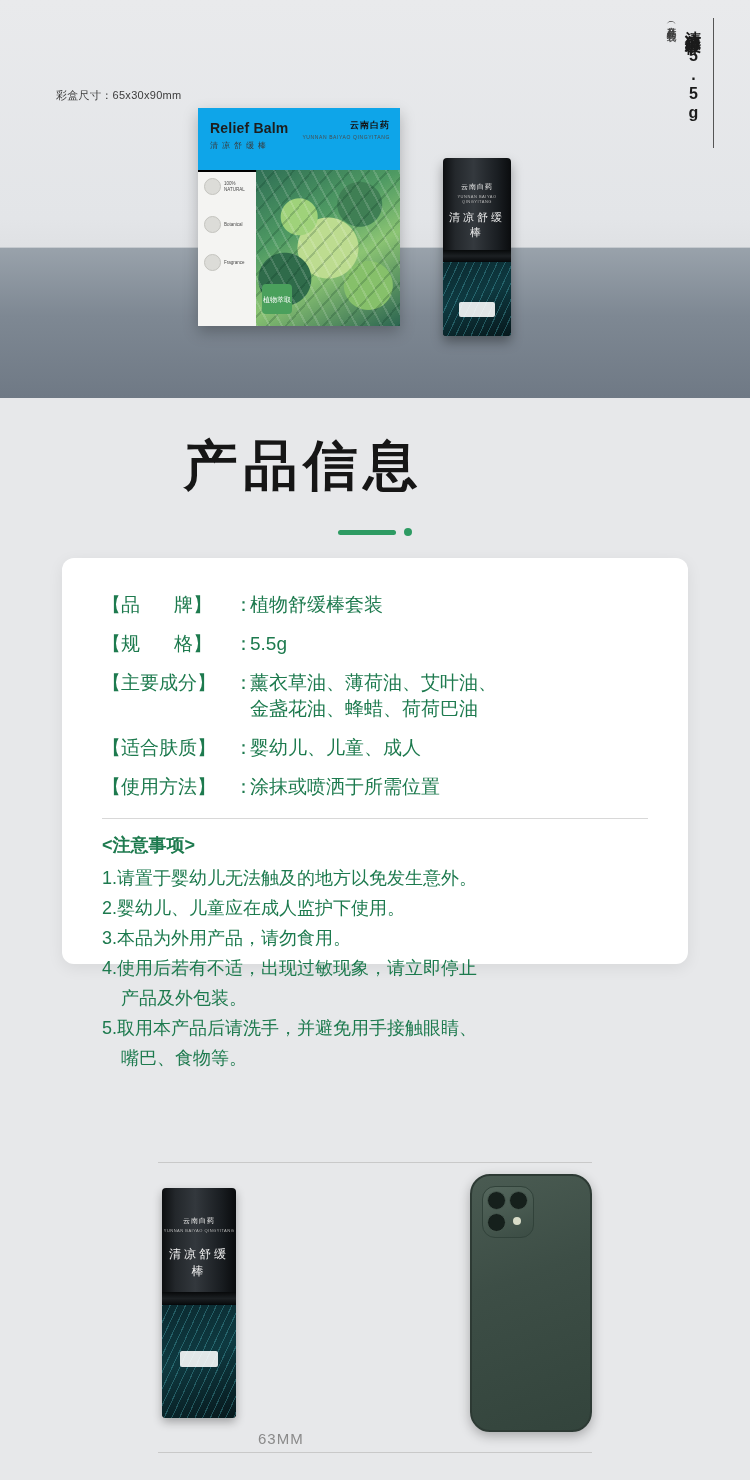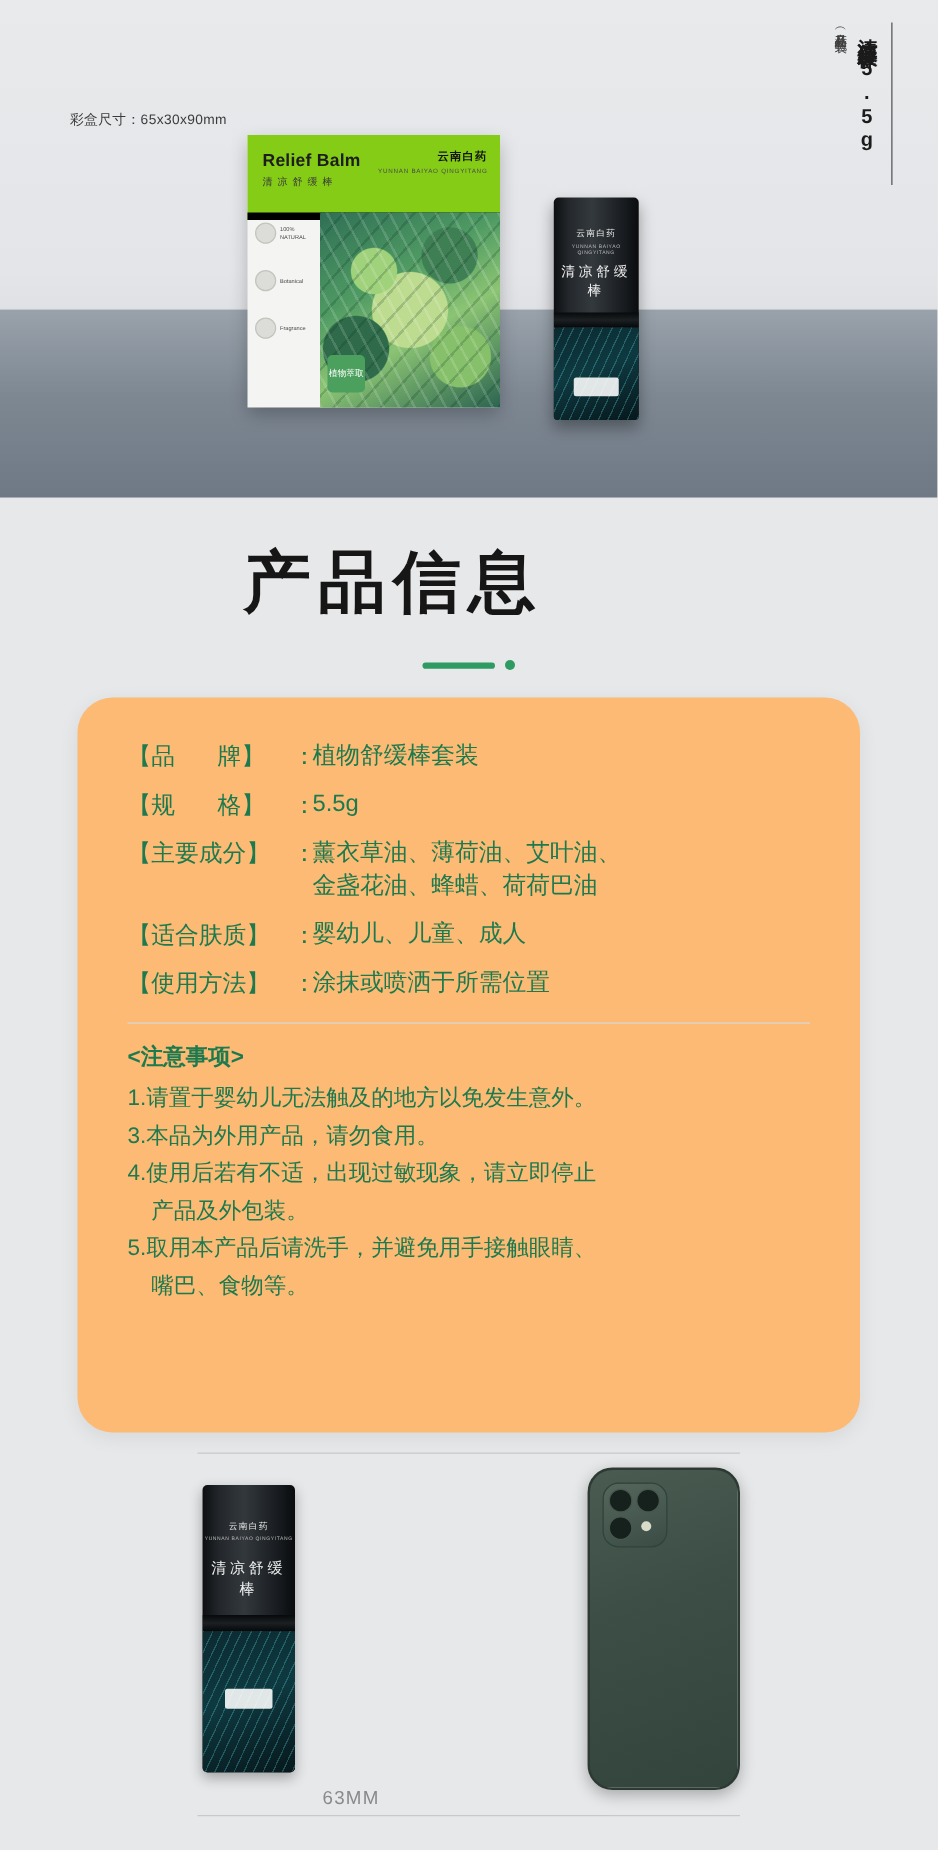--- a/index.html
+++ b/index.html
@@ -46,21 +46,21 @@
   }
 
   
   .box{
     position:absolute;left:198px;top:108px;width:202px;height:218px;
     background:#f4f4f2;
     box-shadow:0 6px 14px rgba(0,0,0,.25);
   }
   .box-top{
     position:absolute;left:0;top:0;width:202px;height:62px;
-    background:#84cc16;border-bottom:6px solid #000000;
+    background:#0ea5e9;border-bottom:2px solid #000000;
   }
   .box-brand-en{
     position:absolute;left:12px;top:12px;font-size:14px;font-weight:bold;color:#1d1d1d;letter-spacing:.2px;
   }
   .box-brand-cn{
     position:absolute;left:12px;top:32px;font-size:8px;color:#3a3a3a;letter-spacing:4px;
   }
   .box-logo{
     position:absolute;right:10px;top:11px;text-align:right;
   }
@@ -121,34 +121,34 @@
     content:"";position:absolute;inset:0;
     background:repeating-linear-gradient(115deg, rgba(90,200,210,.30) 0 1px, transparent 1px 7px);
   }
   .tube-label{
     position:absolute;left:16px;top:40px;width:36px;height:15px;border-radius:2px;
     background:rgba(255,255,255,.88);
   }
 
   
   .sec-title{
-    position:absolute;left:11px;top:430px;width:607px;text-align:center;
+    position:absolute;left:0;top:430px;width:607px;text-align:center;
     font-size:54px;font-weight:bold;color:#161616;letter-spacing:6px;
   }
   .divider{
     position:absolute;left:0;top:528px;width:750px;
     display:flex;align-items:center;justify-content:center;gap:8px;
   }
   .divider .bar{width:58px;height:5px;border-radius:3px;background:#2e9b63;}
   .divider .dot{width:8px;height:8px;border-radius:50%;background:#2e9b63;}
 
   
   .card{
-    position:absolute;left:62px;top:558px;width:626px;height:588px;
-    background:#fdba74;border-radius:28px;
+    position:absolute;left:62px;top:558px;width:626px;height:406px;
+    background:#ffffff;border-radius:12px;
     box-shadow:0 4px 16px rgba(0,0,0,.07);
     box-sizing:border-box;padding:34px 40px 0 40px;
   }
   .spec-row{display:flex;align-items:flex-start;margin-bottom:13px;}
   .spec-key{
     width:132px;flex:0 0 132px;
     font-size:19px;color:#1d7a4e;letter-spacing:0px;white-space:nowrap;
   }
   .spec-key .sp{display:inline-block;width:34px;}
   .spec-colon{width:16px;flex:0 0 16px;font-size:19px;color:#1d7a4e;}
@@ -311,20 +311,23 @@
     </div>
 
     <div class="hr"></div>
 
     <div class="notice-title">&lt;注意事项&gt;</div>
 
     <div class="notice-item">
       <span>1.请置于婴幼儿无法触及的地方以免发生意外。</span>
     </div>
     <div class="notice-item">
+      <span>2.婴幼儿、儿童应在成人监护下使用。</span>
+    </div>
+    <div class="notice-item">
       <span>3.本品为外用产品，请勿食用。</span>
     </div>
     <div class="notice-item">
       <span>4.使用后若有不适，出现过敏现象，请立即停止</span>
       <span class="cont">产品及外包装。</span>
     </div>
     <div class="notice-item">
       <span>5.取用本产品后请洗手，并避免用手接触眼睛、</span>
       <span class="cont">嘴巴、食物等。</span>
     </div>

